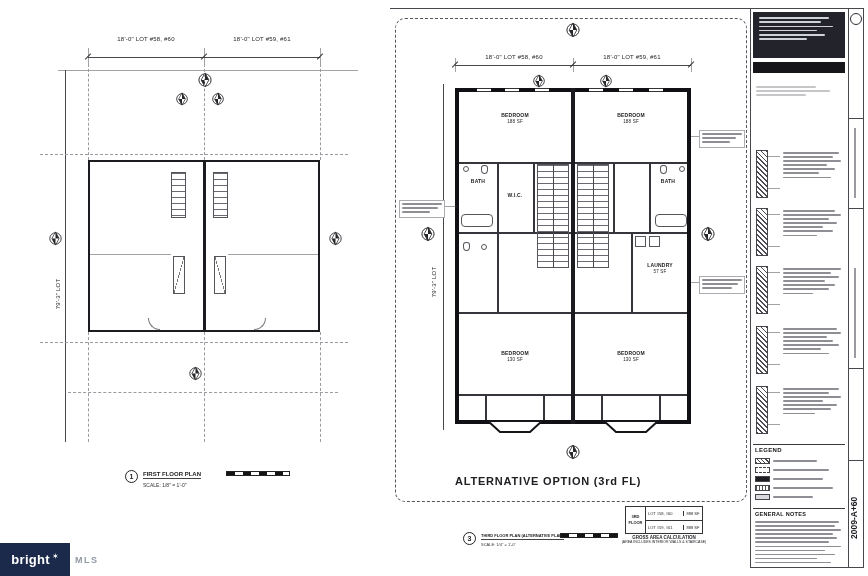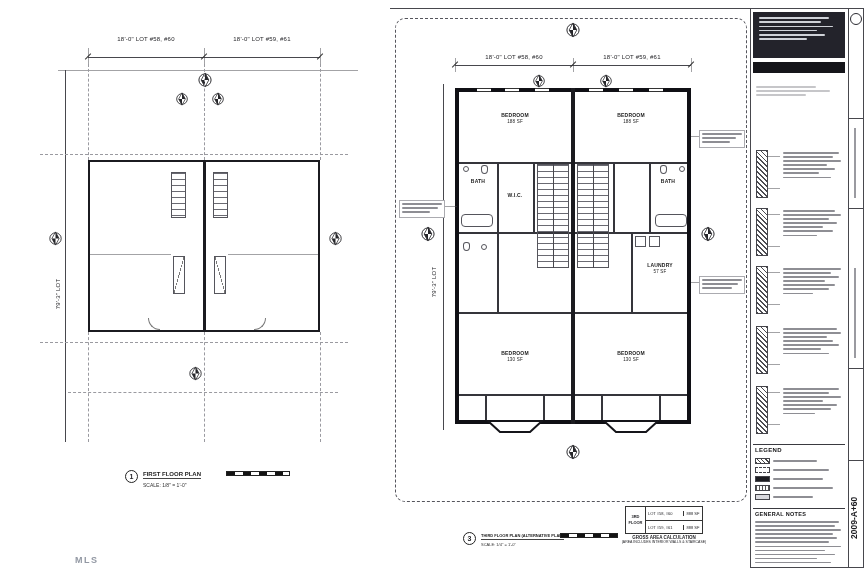--- a/index.html
+++ b/index.html
@@ -262,20 +262,21 @@
         <div class="skel" style="width:30px"></div>
       </div>
     <div class="hl thin" style="left:298px;top:268px;width:8px"></div>
     <span class="marker" style="left:172px;top:430px;width:16px;height:16px"><svg width="100%" height="100%" viewBox="0 0 20 20">
           <circle cx="10" cy="10" r="7.6" fill="#fff" stroke="#26262a" stroke-width="1.2"></circle>
           <path d="M10 1.2 L14.8 10 L10 18.8 L5.2 10 Z" fill="none" stroke="#26262a" stroke-width="1"></path>
           <path d="M10 1.2 L14.8 10 L10 10 Z" fill="#26262a"></path>
           <path d="M10 18.8 L5.2 10 L10 10 Z" fill="#26262a"></path>
         </svg></span>
 
+    <div class="banner" style="left:62px;top:461px">ALTERNATIVE OPTION (3rd FL)</div>
 
     <div class="callout" style="left:70px;top:518px">3</div>
     <div class="ctitle" style="left:88px;top:519px;font-size:4px">THIRD FLOOR PLAN (ALTERNATIVE PLAN)</div>
     <div class="cscale" style="left:88px;top:528px;font-size:4px">SCALE: 1/4" = 1'-0"</div>
     <div class="scalebar" style="left:167px;top:519px;width:58px"></div>
 
     <div class="atable" style="left:232px;top:492px;width:78px">
       <div class="at-floor">
         <span>3RD</span>
         <span>FLOOR</span>
@@ -431,15 +432,19 @@
 
     <div class="abs" style="left:104px;top:120px;width:2px;height:70px;background:#9a9aa0"></div>
     <div class="abs" style="left:104px;top:260px;width:2px;height:90px;background:#9a9aa0"></div>
     <div class="hl" style="left:98px;top:110px;width:15px"></div>
     <div class="hl" style="left:98px;top:200px;width:15px"></div>
     <div class="hl" style="left:98px;top:360px;width:15px"></div>
     <div class="hl" style="left:98px;top:452px;width:15px"></div>
     <div class="vtext" style="left:99px;top:462px;width:13px;height:95px;font-size:8.5px">2009-A+60</div>
   </div>
 
+  <div class="wm-box">
+    <span class="wm-brand">bright</span>
+    <span class="wm-star">✶</span>
+  </div>
   <span class="wm-mls">MLS</span>
 
 </div>
 
 </body></html>

